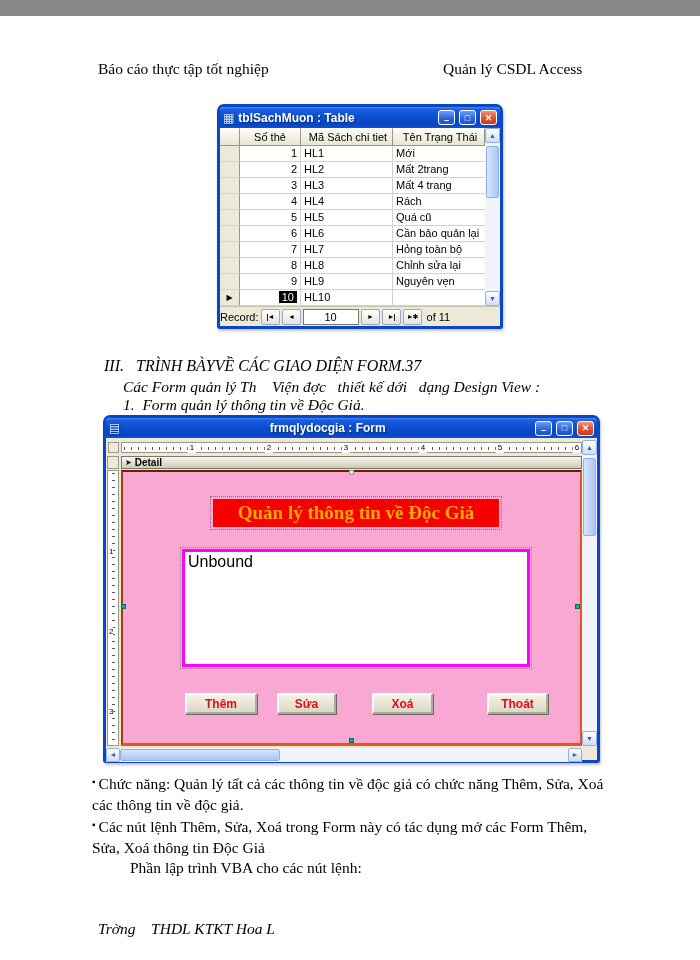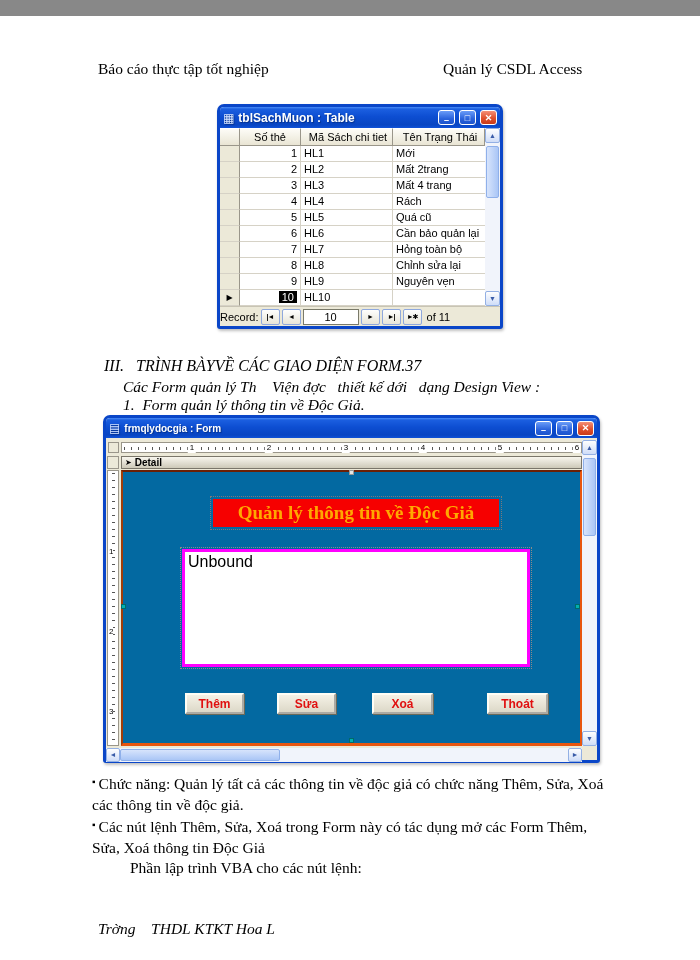--- a/index.html
+++ b/index.html
@@ -86,21 +86,21 @@
   .vruler .rnum { position:absolute; left:1px; transform:translateY(-50%); font-size:8px; background:#fff; padding:1px 0; font-family:"Liberation Sans",sans-serif; }
   .detailbar {
     position:absolute; left:15px; top:18px; width:461px; height:13px;
     background:linear-gradient(to bottom,#f8f6ee,#cdc9b8); border:1px solid #7a766a;
     display:flex; align-items:center; gap:3px; padding-left:3px;
     font-family:"Liberation Sans","DejaVu Sans",sans-serif; font-size:10px; font-weight:bold;
   }
   .detail-arrow { font-size:8px; line-height:8px; }
   .formblue {
     position:absolute; left:15px; top:32px; width:461px; height:276px;
-    background:#0369a1;
+    background:#f9a8d4;
     border-top:2px solid #6b1f05; border-left:2px solid #a33c08;
     border-right:2px solid #e8560f; border-bottom:3px solid #e8560f;
   }
   .banner {
     position:absolute; left:90px; top:27px; width:286px; height:28px;
     background:#f60000; color:#ffa800; font-weight:bold; font-size:19px;
     text-align:center; line-height:27px; outline:1px dotted #7a7a7a; outline-offset:2px;
   }
   .unbound {
     position:absolute; left:59px; top:77px; width:348px; height:118px;
@@ -242,21 +242,21 @@
     </div>
   </div>
 
   <div class="abs pre" style="left:104px; top:341px; font-size:16px;">III.   TRÌNH BÀYVỀ CÁC GIAO DIỆN FORM.37</div>
   <div class="abs pre doc-text" style="left:123px; top:360px;">Các Form quản lý Th    Viện đợc   thiết kế dới   dạng Design View :</div>
   <div class="abs pre doc-text" style="left:123px; top:378px;">1.  Form quản lý thông tin về Độc Giả.</div>
 
   <div id="frmwin" class="xp-window">
     <div class="xp-titlebar" style="height:20px;">
       <span class="xp-icon">▤</span>
-      <span class="xp-title" style="font-size:10px;">frmqlydocgia : Form</span>
+      <span class="xp-title" style="font-size:12px;text-align:center;">frmqlydocgia : Form</span>
       <span class="xp-btn min">
           <span>–</span>
         </span>
       <span class="xp-btn">
           <span>□</span>
         </span>
       <span class="xp-btn close">
           <span>✕</span>
         </span>
     </div>
@@ -274,21 +274,21 @@
       <div class="vruler">
         <div class="ticks"></div>
         <span id="vruler-nums"><span class="rnum" style="top: 80px;">1</span><span class="rnum" style="top: 160px;">2</span><span class="rnum" style="top: 240px;">3</span></span>
       </div>
 
       <div class="formblue">
         <div class="banner">Quản lý thông tin về Độc Giả</div>
         <div class="unbound">
           <span>Unbound</span>
         </div>
-        <span id="frm-btns"><div class="frm-btn" style="left: 62px; width: 59px;">Thêm</div><div class="frm-btn" style="left: 154px; width: 59px;">Sửa</div><div class="frm-btn" style="left: 249px; width: 61px;">Xoá</div><div class="frm-btn" style="left: 364px; width: 61px;">Thoát</div></span>
+        <span id="frm-btns"><div class="frm-btn" style="left: 62px; width: 72px;">Thêm</div><div class="frm-btn" style="left: 154px; width: 59px;">Sửa</div><div class="frm-btn" style="left: 249px; width: 61px;">Xoá</div><div class="frm-btn" style="left: 364px; width: 61px;">Thoát</div></span>
         <div class="handle light" style="left:226px; top:-2px;"></div>
         <div class="handle" style="left:-2px; top:132px;"></div>
         <div class="handle" style="left:452px; top:132px;"></div>
         <div class="handle" style="left:226px; top:266px;"></div>
       </div>
 
       <div class="frm-vscroll">
         <div class="sb-btn">
             <span>▲</span>
           </div>

